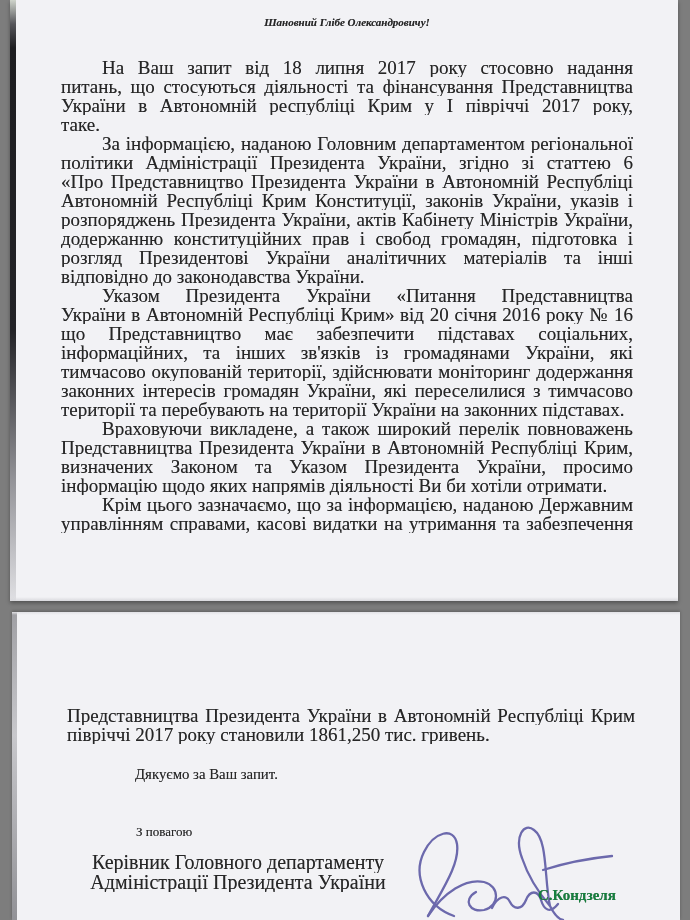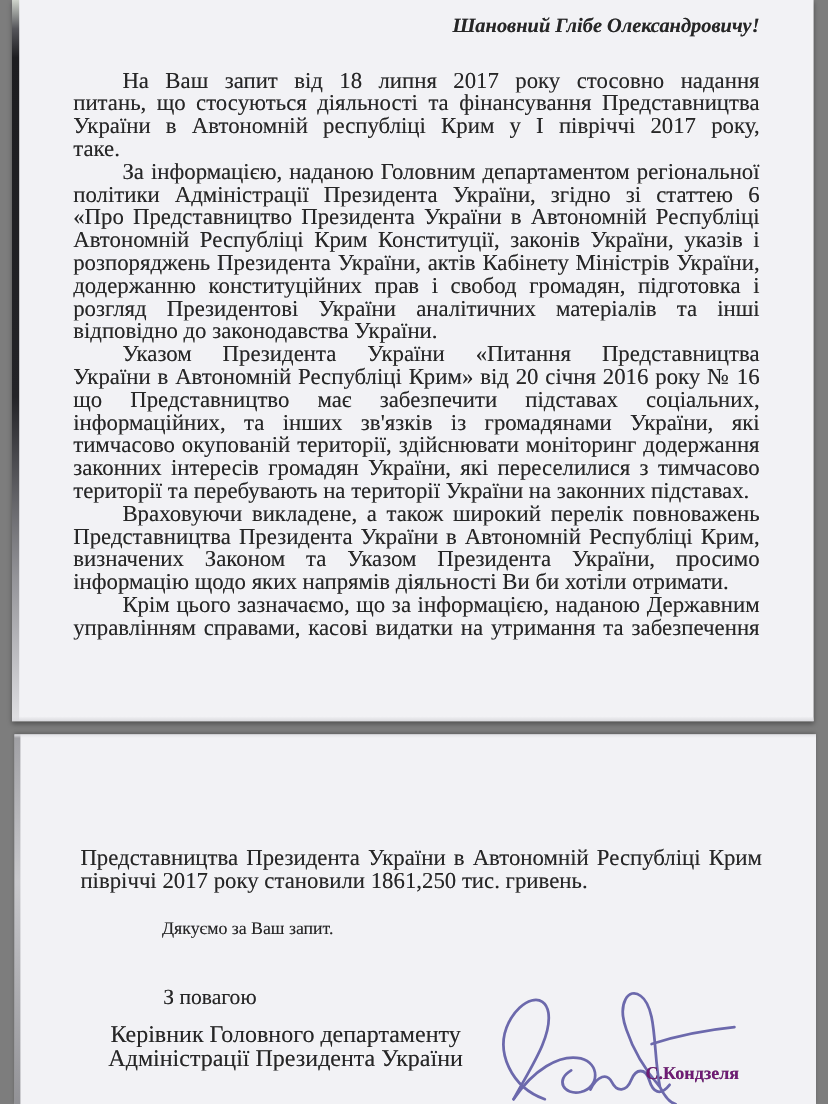--- a/index.html
+++ b/index.html
@@ -32,55 +32,55 @@
     content:"";position:absolute;left:0;top:0;width:5px;height:100%;
     background:linear-gradient(to bottom,
       rgba(60,60,66,.45) 0%, rgba(90,90,96,.28) 40%, rgba(50,50,56,.5) 100%);
   }
   .page2::after{
     content:"";position:absolute;left:0;top:0;width:100%;height:3px;
     background:linear-gradient(to bottom,#e2e2e6,rgba(226,226,230,0));
   }
   .heading{
     position:absolute;left:51px;top:12px;width:572px;
-    text-align:right;font-weight:bold;font-style:italic;
-    font-size:17px;line-height:20px;
+    text-align:center;font-weight:bold;font-style:italic;
+    font-size:11px;line-height:20px;
     text-shadow:0 0 .5px rgba(50,50,55,.55);
   }
   .textblock{position:absolute;}
   .tb1{left:51px;top:58px;width:572px;}
   .tb2{left:55px;top:94px;width:568px;}
   .line{
     height:19px;line-height:19px;font-size:19px;
     text-align:justify;text-align-last:justify;
     overflow:hidden;white-space:normal;
     text-shadow:0 0 .5px rgba(55,55,60,.5);
   }
   .line.indent{padding-left:41px;}
   .line.last{text-align-last:left;}
   .thanks{
     position:absolute;left:123px;top:153px;
     font-size:14.8px;line-height:19px;
     text-shadow:0 0 .5px rgba(55,55,60,.5);
   }
   .closing{
     position:absolute;left:124px;top:210px;
-    font-size:18px;line-height:19px;
+    font-size:13px;line-height:19px;
     text-shadow:0 0 .5px rgba(55,55,60,.5);
   }
   .signoff{
     position:absolute;left:66px;top:241px;width:320px;
     text-align:center;font-size:20px;line-height:19.5px;
     text-shadow:0 0 .5px rgba(55,55,60,.5);
   }
   .signoff .sline{height:19.5px;overflow:hidden;}
   .signer{
     position:absolute;left:526px;top:274px;
     font-weight:bold;font-size:15px;line-height:19px;
-    color:#701a75;text-shadow:0 0 .5px rgba(40,40,45,.6);font-family:Liberation Serif, serif;
+    color:#15803d;text-shadow:0 0 .5px rgba(40,40,45,.6);font-family:Liberation Serif, serif;
   }
   .signature{
     position:absolute;left:388px;top:206px;width:225px;height:102px;
     overflow:visible;
   }
 </style>
 </head>
 <body style="background: rgb(125, 125, 125);">
 
 <div class="stage">

